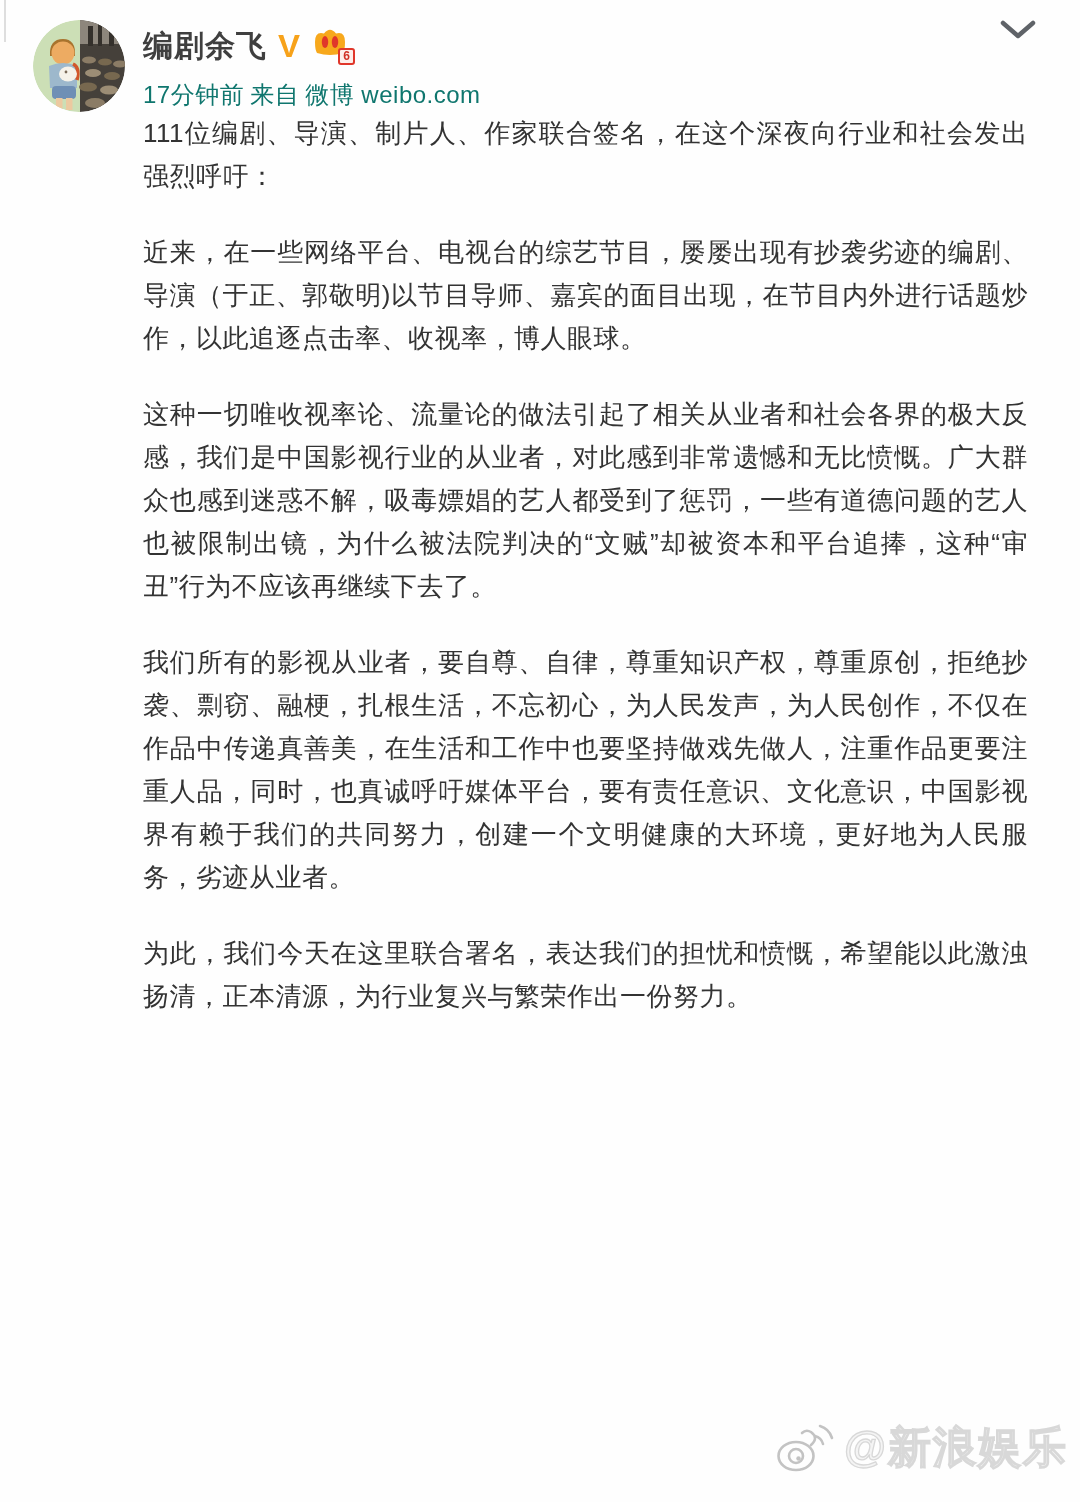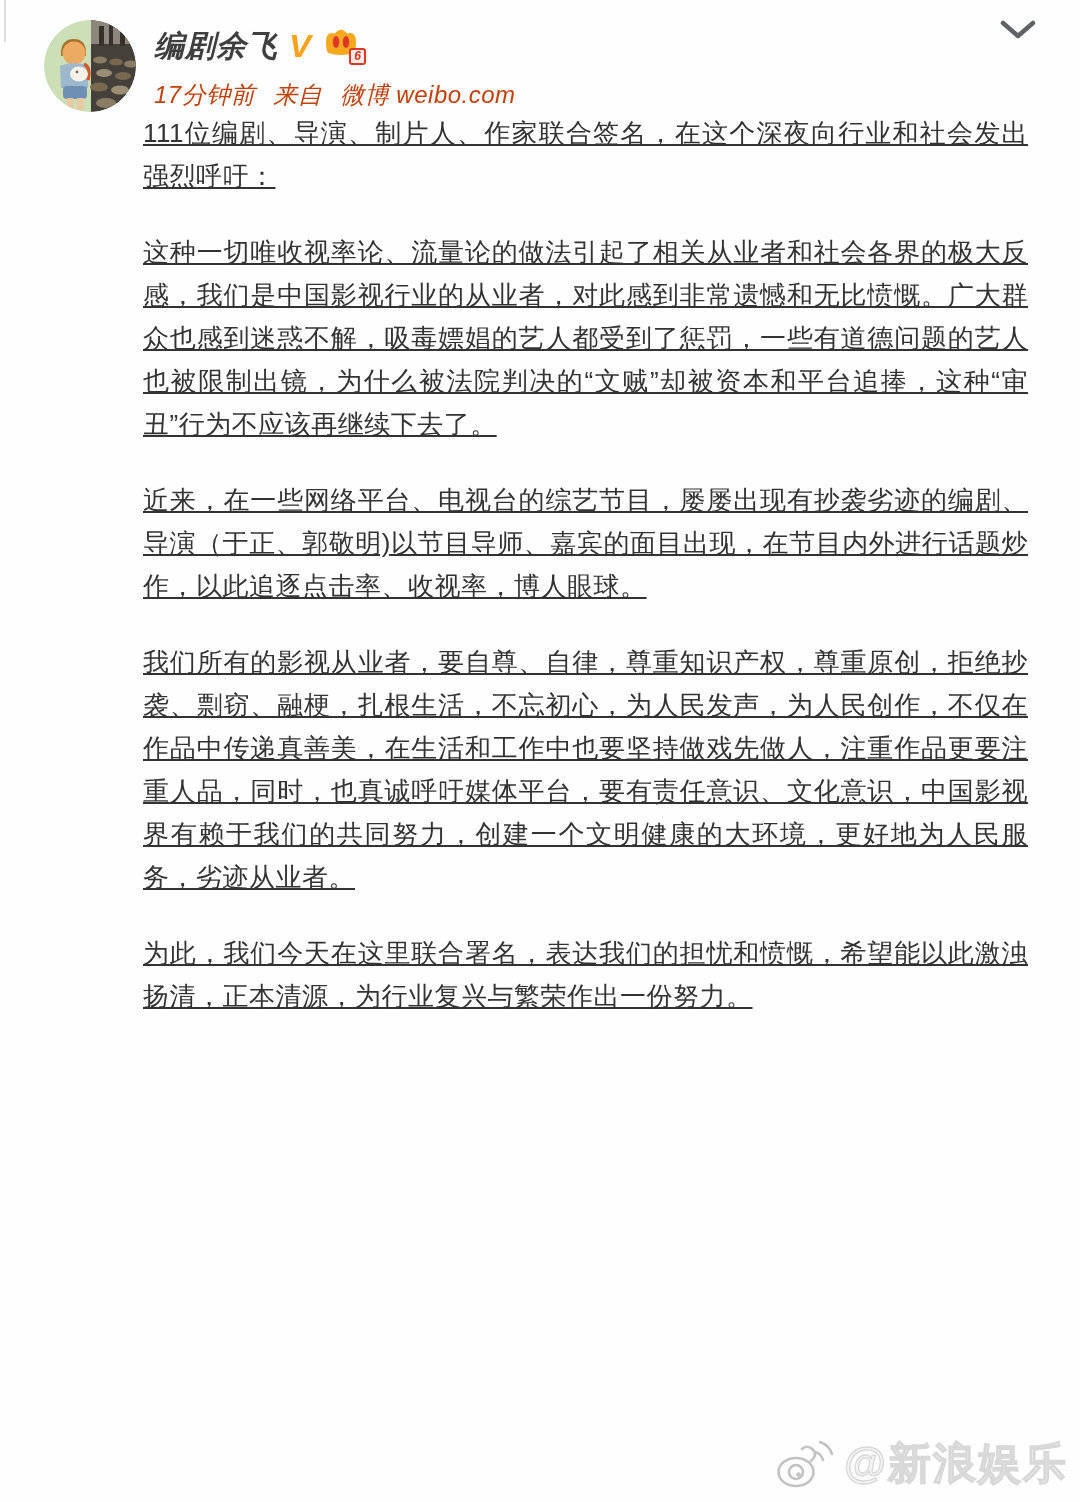--- a/index.html
+++ b/index.html
@@ -2,46 +2,46 @@
 <html><head>
 <meta charset="utf-8">
 <style>
   html,body{margin:0;padding:0;background:#fff;}
   .page{
     position:relative;width:1080px;height:1502px;background:#fefefe;
     font-family:"Liberation Sans","DejaVu Sans",sans-serif;overflow:hidden;
   }
   .edge-artifact{position:absolute;left:4px;top:0;width:2px;height:42px;background:#dedede;}
   
-  .header{position:absolute;left:44px;top:20px;display:flex;font-style:italic;}
+  .header{position:absolute;left:33px;top:20px;display:flex;}
   .avatar{width:92px;height:92px;border-radius:50%;overflow:hidden;flex:0 0 auto;cursor:pointer;}
   .user{margin-left:18px;padding-top:6px;}
   .name-row{display:flex;align-items:center;gap:11px;}
   .name{font-size:30px;font-weight:700;color:#3f3f3f;letter-spacing:1px;cursor:pointer;}
   .vbadge{font-size:33px;font-weight:900;color:#f7a21a;line-height:1;transform:scaleY(.95);}
   .crown{position:relative;width:42px;height:40px;}
   .crown .lvl{
     position:absolute;right:-2px;bottom:2px;width:17px;height:17px;box-sizing:border-box;
     background:#fdeeea;border:2px solid #e0362a;border-radius:3px;color:#d03125;
     font-size:12px;font-weight:700;display:flex;align-items:center;justify-content:center;line-height:1;
   }
-  .meta{margin-top:12px;font-size:24px;color:#c2410c;display:flex;gap:18px;letter-spacing:.5px;}
+  .meta{margin-top:12px;font-size:24px;color:#0f766e;display:flex;gap:6px;letter-spacing:.5px;}
   .meta .src{cursor:pointer;}
   
   .more-toggle{position:absolute;right:40px;top:16px;background:none;border:0;padding:4px;cursor:pointer;}
   
   .content{
     position:absolute;left:143px;top:112px;width:901px;
     font-size:26px;line-height:43px;color:#333;letter-spacing:.5px;text-align:justify;
   }
-  .content p{margin:0 16px 33px 0;text-decoration:underline;}
+  .content p{margin:0 16px 33px 0;}
   .content p:last-child{margin-bottom:0;}
   
   .watermark{
-    position:absolute;right:12px;bottom:12px;display:flex;align-items:center;gap:8px;
+    position:absolute;right:12px;bottom:28px;display:flex;align-items:center;gap:8px;
     pointer-events:none;
   }
   .watermark-text{
     font-size:43px;font-weight:700;letter-spacing:2px;color:#f4f4f4;
     -webkit-text-stroke:1.3px #d8d8d8;line-height:1;
   }
 </style>
 </head>
 <body>
 
@@ -107,22 +107,22 @@
       <div class="meta">
         <span>17分钟前</span>
         <span>来自</span>
         <span class="src">微博 weibo.com</span>
       </div>
     </div>
   </div>
 
   <div class="content">
     <p>111位编剧、导演、制片人、作家联合签名，在这个深夜向行业和社会发出强烈呼吁：</p>
+    <p>近来，在一些网络平台、电视台的综艺节目，屡屡出现有抄袭劣迹的编剧、导演（于正、郭敬明)以节目导师、嘉宾的面目出现，在节目内外进行话题炒作，以此追逐点击率、收视率，博人眼球。</p>
     <p>这种一切唯收视率论、流量论的做法引起了相关从业者和社会各界的极大反感，我们是中国影视行业的从业者，对此感到非常遗憾和无比愤慨。广大群众也感到迷惑不解，吸毒嫖娼的艺人都受到了惩罚，一些有道德问题的艺人也被限制出镜，为什么被法院判决的“文贼”却被资本和平台追捧，这种“审丑”行为不应该再继续下去了。</p>
-    <p>近来，在一些网络平台、电视台的综艺节目，屡屡出现有抄袭劣迹的编剧、导演（于正、郭敬明)以节目导师、嘉宾的面目出现，在节目内外进行话题炒作，以此追逐点击率、收视率，博人眼球。</p>
     <p>我们所有的影视从业者，要自尊、自律，尊重知识产权，尊重原创，拒绝抄袭、剽窃、融梗，扎根生活，不忘初心，为人民发声，为人民创作，不仅在作品中传递真善美，在生活和工作中也要坚持做戏先做人，注重作品更要注重人品，同时，也真诚呼吁媒体平台，要有责任意识、文化意识，中国影视界有赖于我们的共同努力，创建一个文明健康的大环境，更好地为人民服务，劣迹从业者。</p>
     <p>
       <span>为此，我们今天在这里联合署名，表达我们的担忧和愤慨，希望能以此激浊扬清，正本清源，为行业复兴与繁荣作出一份努力。</span>
       
     </p>
   </div>
 
   <div class="watermark">
     <svg width="62" height="54" viewBox="0 0 62 54" fill="none" stroke="#c3c3c3" stroke-width="2.6" stroke-linecap="round">
       <ellipse cx="22" cy="36" rx="17.5" ry="14"></ellipse>

